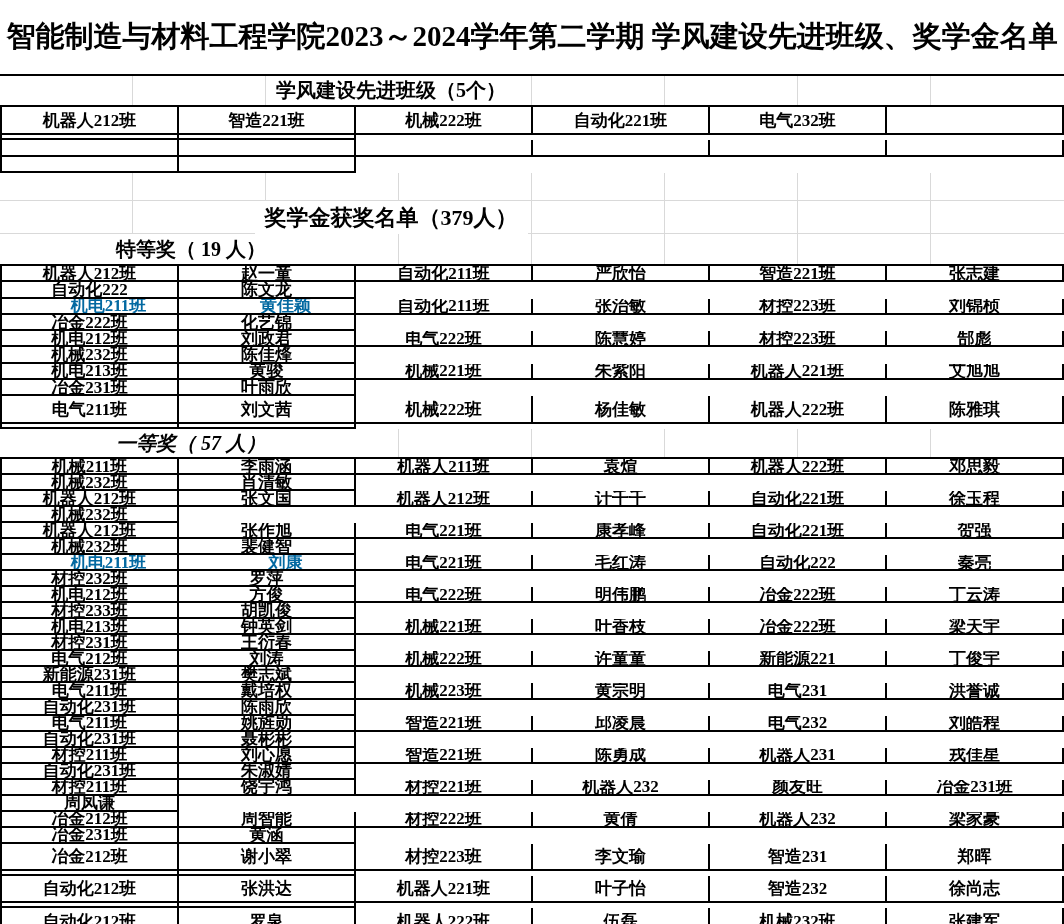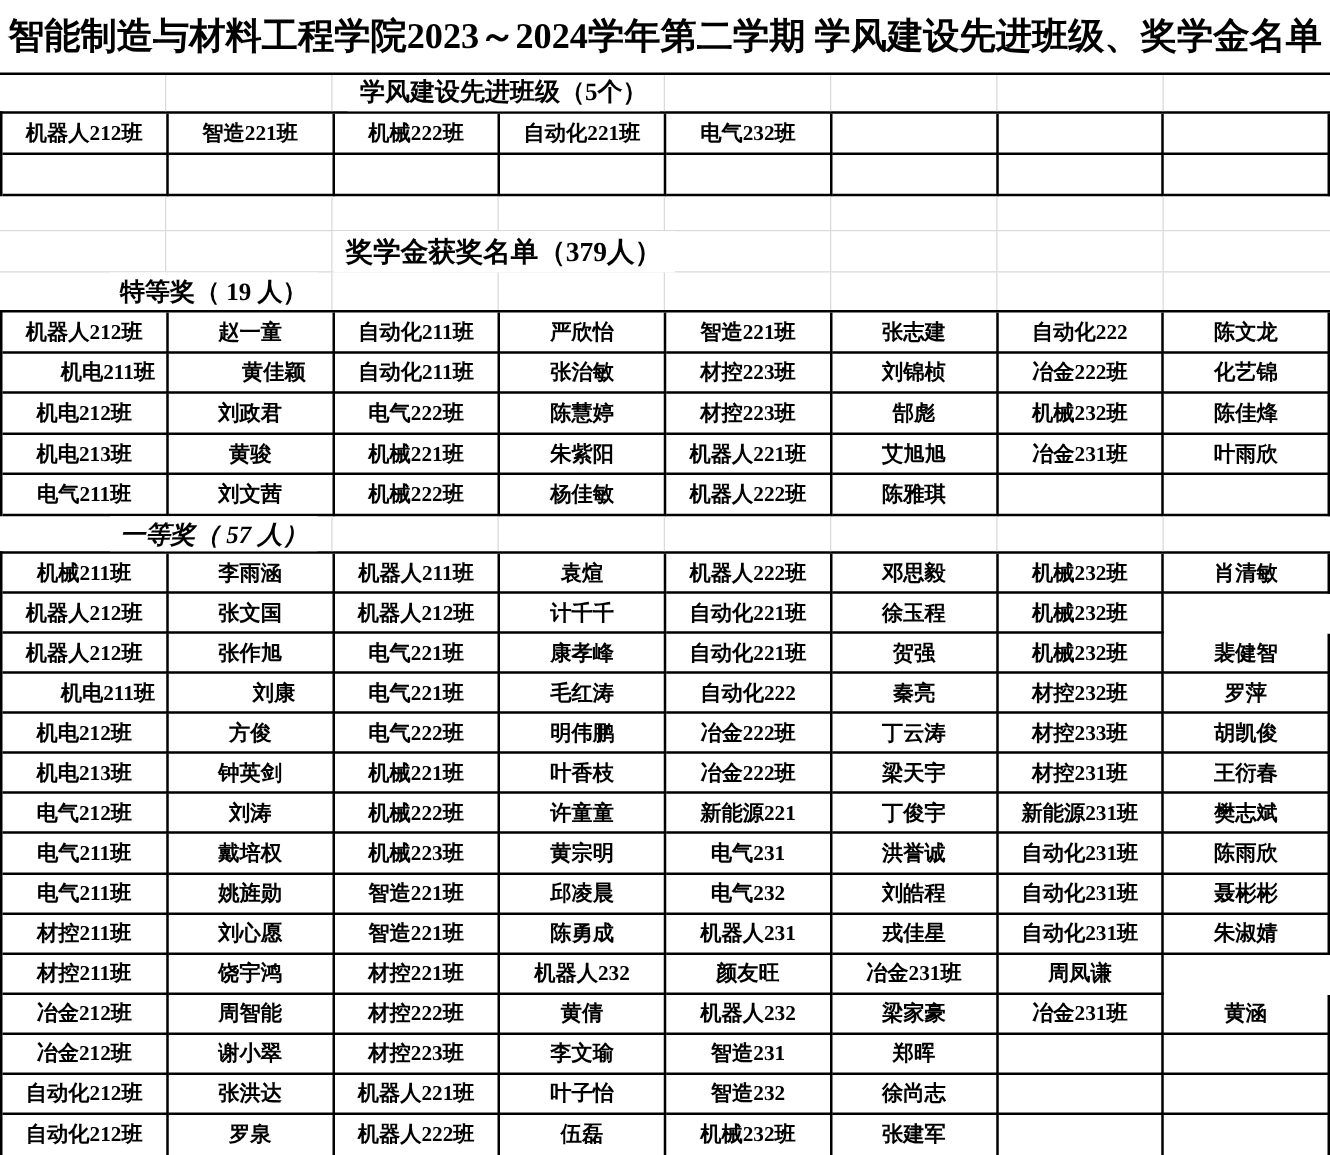--- a/index.html
+++ b/index.html
@@ -7,76 +7,75 @@
     position:relative;
     width:1064px;height:924px;
     background:#ffffff;
     overflow:hidden;
     font-family:"Liberation Serif","DejaVu Serif",serif;
     font-weight:bold;
     color:#000000;
   }
   
   .title-band{
-    height:60px;
+    height:76px;
     border-bottom:2px solid #000000;
     box-sizing:border-box;
     display:flex;align-items:center;justify-content:center;
     font-size:29px;
     white-space:nowrap;
   }
   
   .grid-band{position:relative;display:block;box-sizing:border-box;}
   .gcells{position:absolute;inset:0;display:grid;grid-template-columns:repeat(8,1fr);}
   .gcell{border-right:1px solid #d9d9d9;box-sizing:border-box;}
   .gcell:last-child{border-right:none;}
   .faint-bottom{border-bottom:1px solid #d9d9d9;}
   .band-29{height:29px;}
   .band-28{height:28px;font-style:italic;}
   .band-33{height:33px;}
   .band-30{height:30px;}
   .center-overlay{
     position:absolute;left:0;top:0;width:782px;height:100%;
     text-align:center;
-    margin-left:12px;
   }
   .center-overlay > span{
     display:inline-block;background:#ffffff;padding:0 10px;
     white-space:nowrap;
   }
   .s1-text > span{font-size:20px;line-height:29px;}
   .s2-text > span{font-size:22px;line-height:33px;}
   .label-overlay{
-    position:absolute;left:88px;top:0;height:100%;
+    position:absolute;left:108px;top:0;height:100%;
     background:#ffffff;padding:0 8px;
     font-size:20px;white-space:nowrap;
     display:flex;align-items:center;
   }
   
   .btable{
     box-sizing:border-box;
     border-top:2px solid #000000;
     border-left:2px solid #000000;
     display:flex;flex-direction:column;
   }
   .t-classes{height:68px;}
   .t-top{height:165px;}
   .t-first{height:483px;justify-content:center;}
-  .trow{flex:1;display:grid;grid-template-columns:repeat(8,1fr);min-height:0;}
+  .trow{flex:1;display:grid;grid-template-columns:repeat(6,1fr);min-height:0;}
   .tcell{
     box-sizing:border-box;
     border-right:2px solid #000000;
     border-bottom:2px solid #000000;
     display:flex;align-items:center;justify-content:center;
     font-size:17px;
     white-space:nowrap;
     overflow:hidden;
   }
   .t-first .trow:last-child .tcell{border-bottom:none;}
-  .muted{color:#000000;padding-left:38px;}
+  .muted{color:#0369a1;padding-left:38px;}
 </style>
 </head>
 <body>
 
 <div class="page">
 
   <div class="title-band">智能制造与材料工程学院2023～2024学年第二学期 学风建设先进班级、奖学金名单</div>
 
   <div class="grid-band band-29">
     <div class="gcells">

